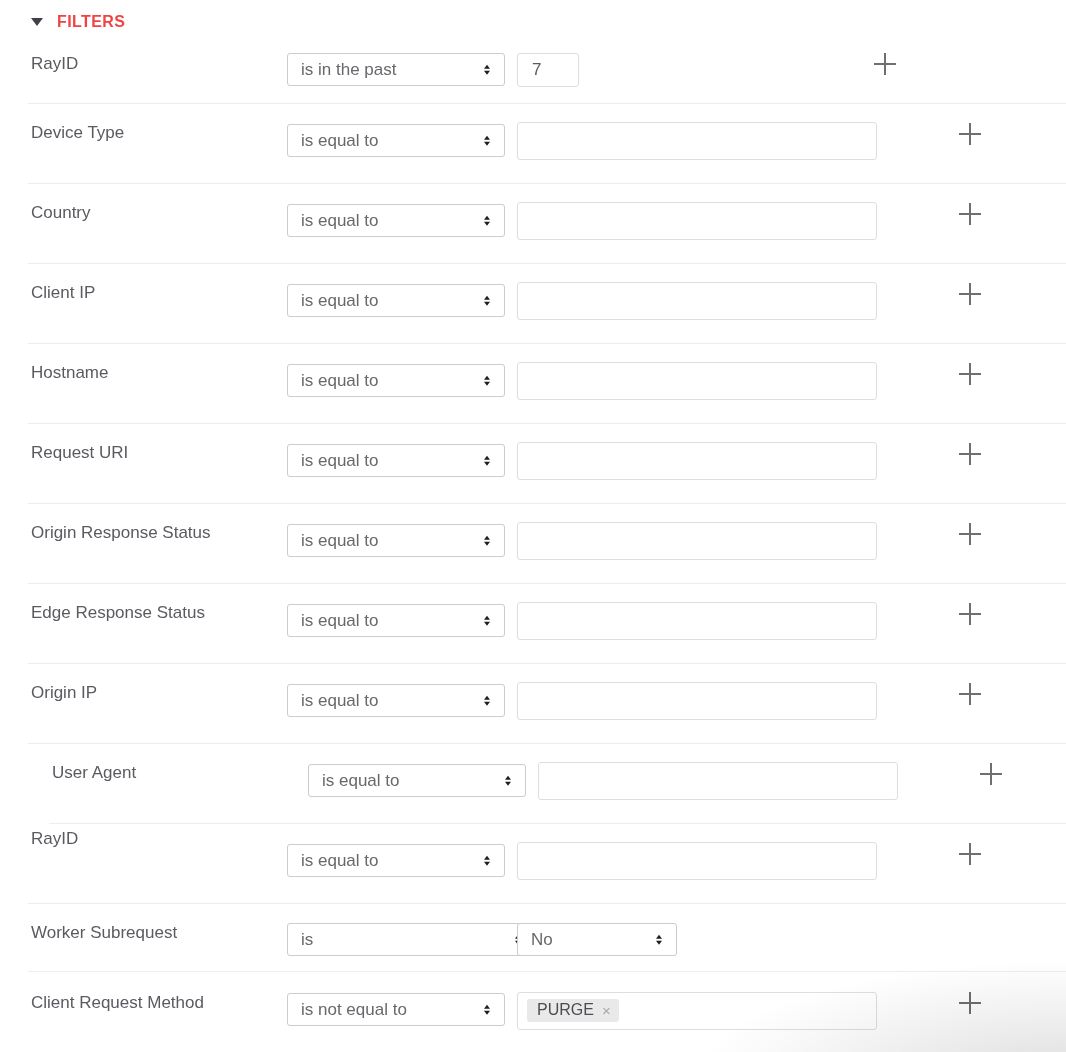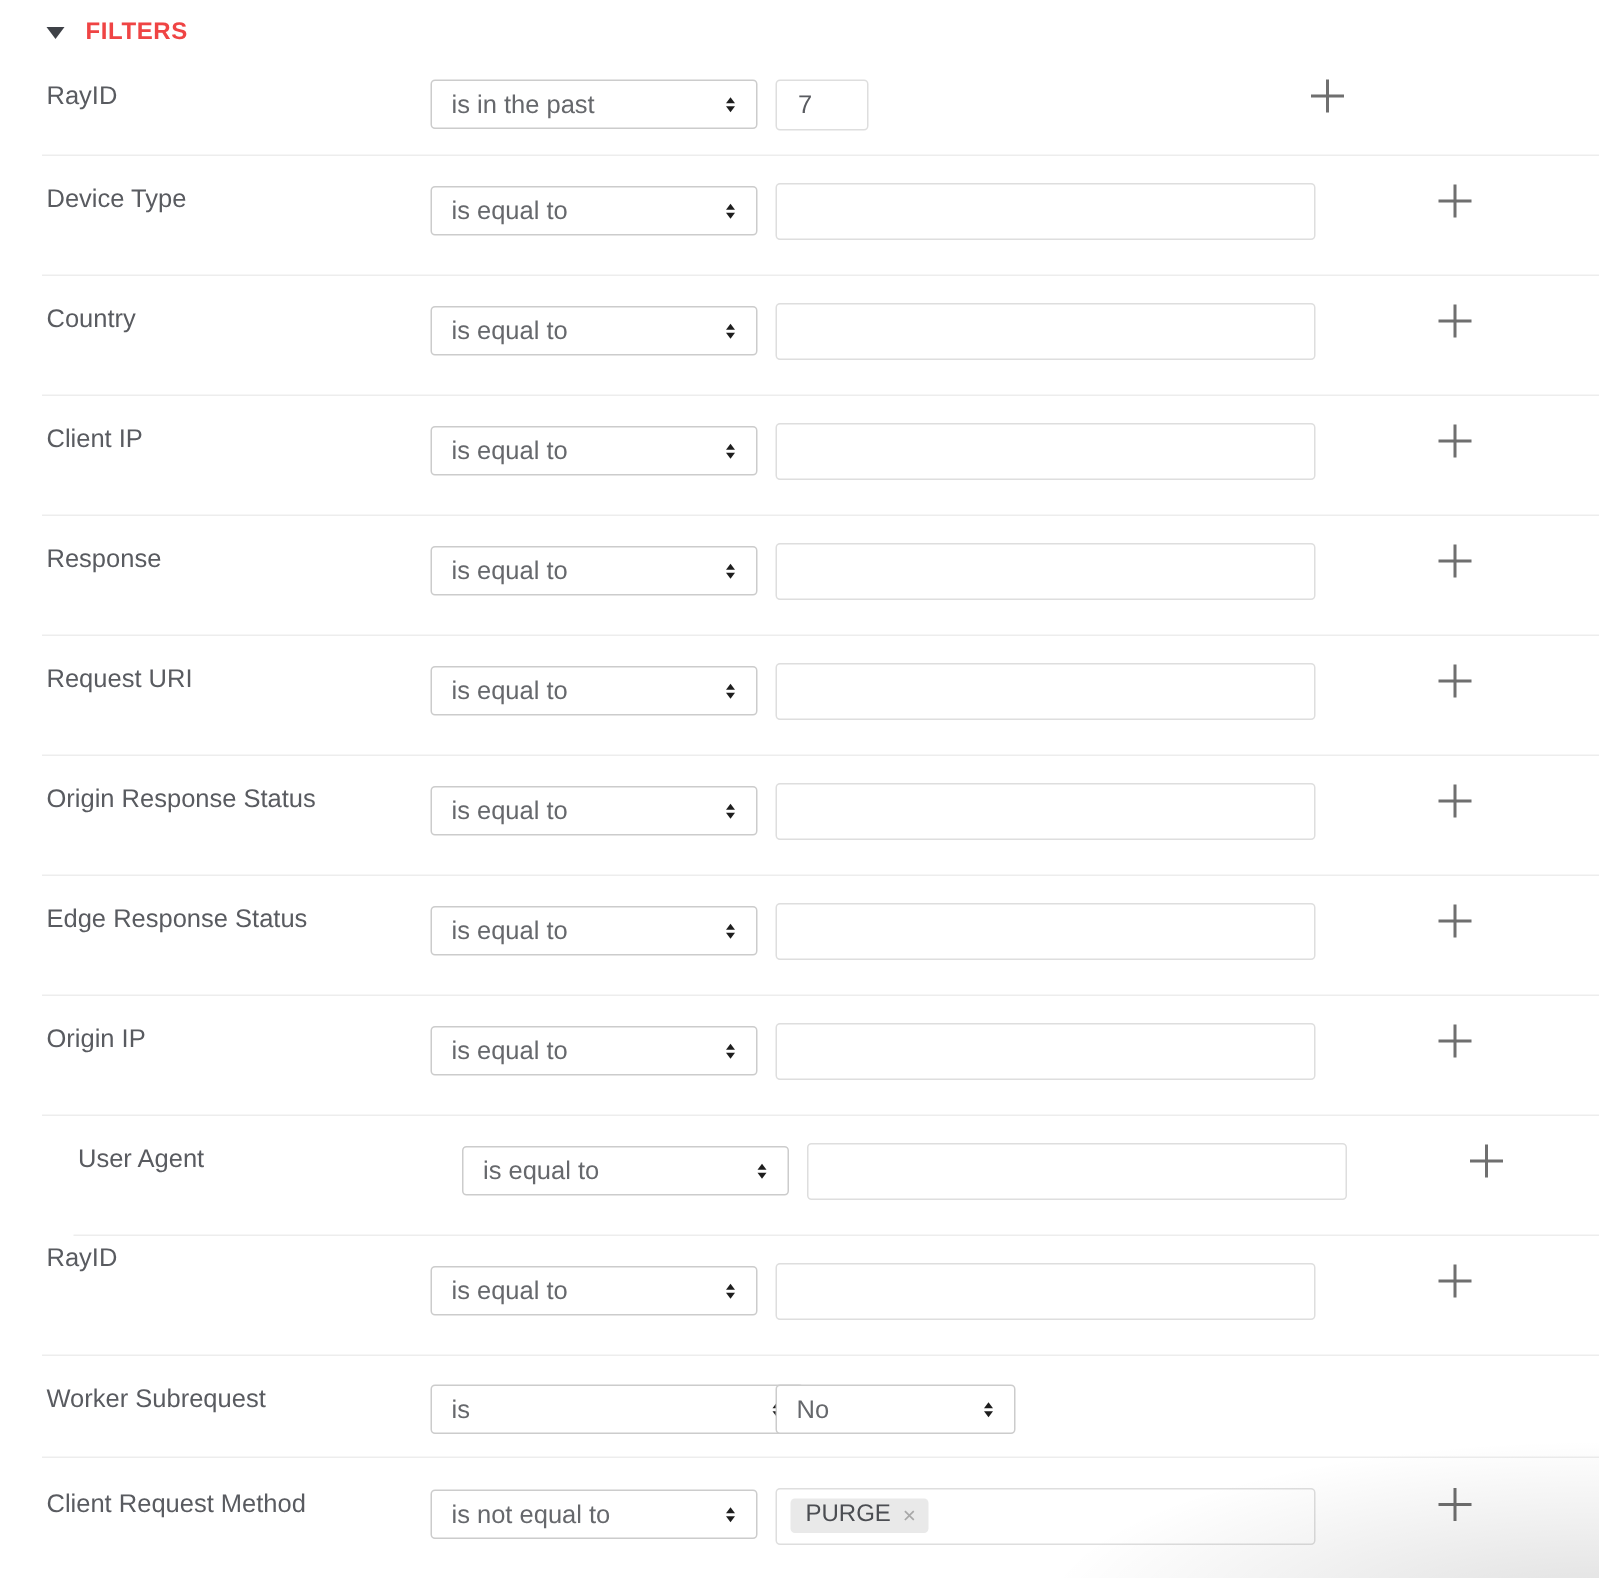--- a/index.html
+++ b/index.html
@@ -234,21 +234,21 @@
         <span class="arrows">
           <i class="arrow-up"></i>
           <i class="arrow-down"></i>
         </span>
       </div>
       <input class="textinput" value="" style="left: 517px; top: 18px; width: 360px; height: 38px;">
       <div class="plusbtn" style="left: 958px; top: 18px;"></div>
       <div class="row-divider"></div>
     </div>
     <div class="filter-row" style="top: 344px; height: 80px;">
-      <span class="row-label" style="top: 18px;">Response</span>
+      <span class="row-label" style="top: 18px;">Hostname</span>
       <div class="selectbox" style="left: 287px; top: 20px; width: 218px; height: 33px;">
         <span class="sel-text">is equal to</span>
         <span class="arrows">
           <i class="arrow-up"></i>
           <i class="arrow-down"></i>
         </span>
       </div>
       <input class="textinput" value="" style="left: 517px; top: 18px; width: 360px; height: 38px;">
       <div class="plusbtn" style="left: 958px; top: 18px;"></div>
       <div class="row-divider"></div>

